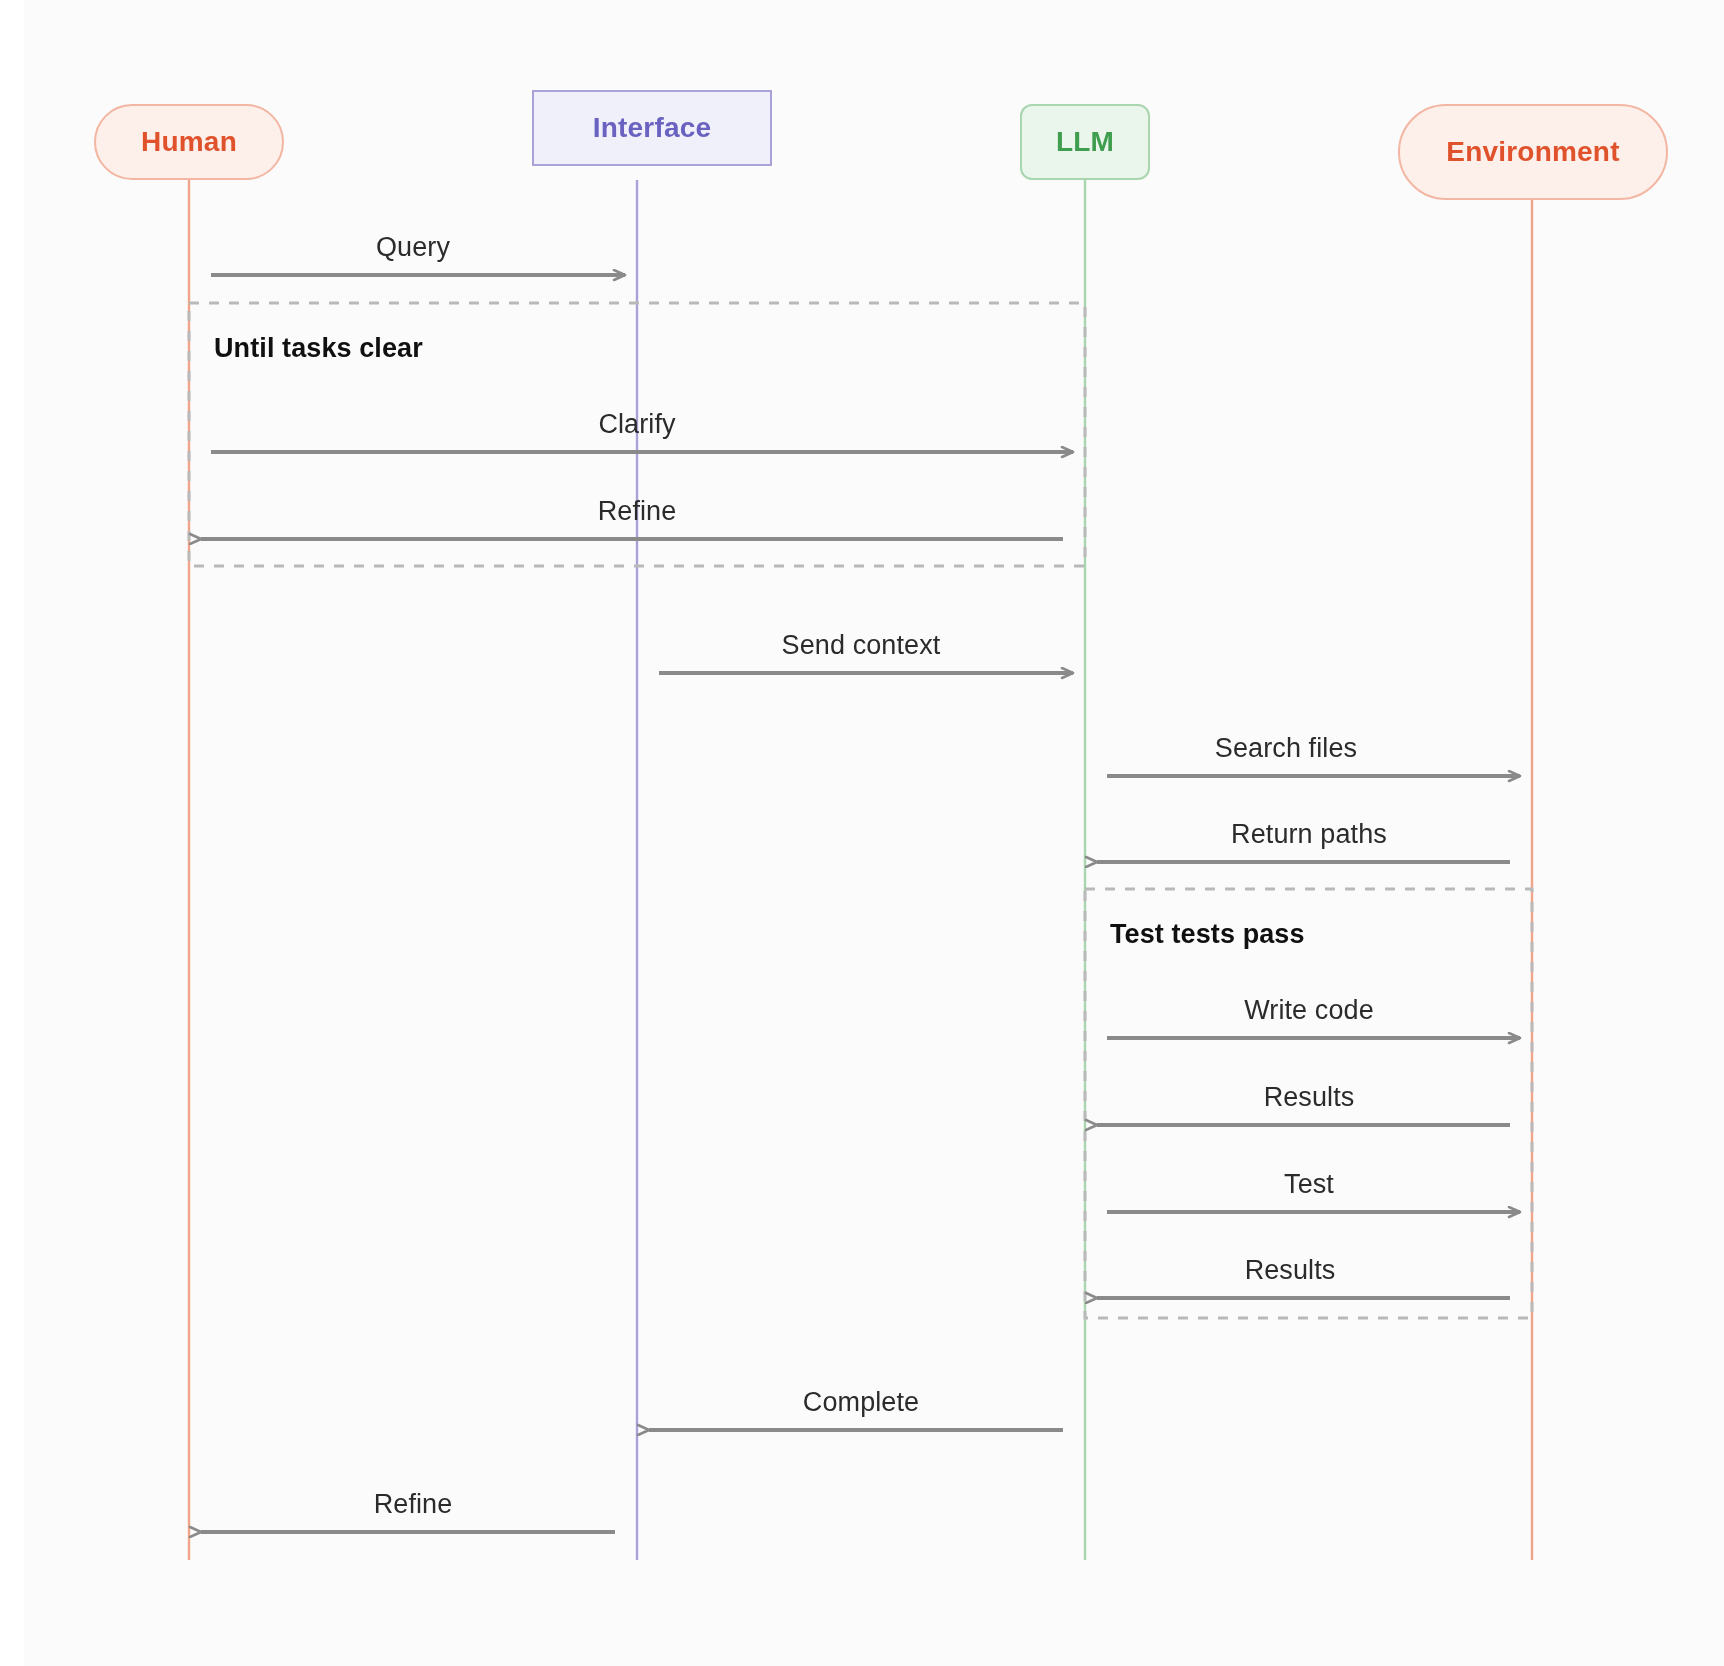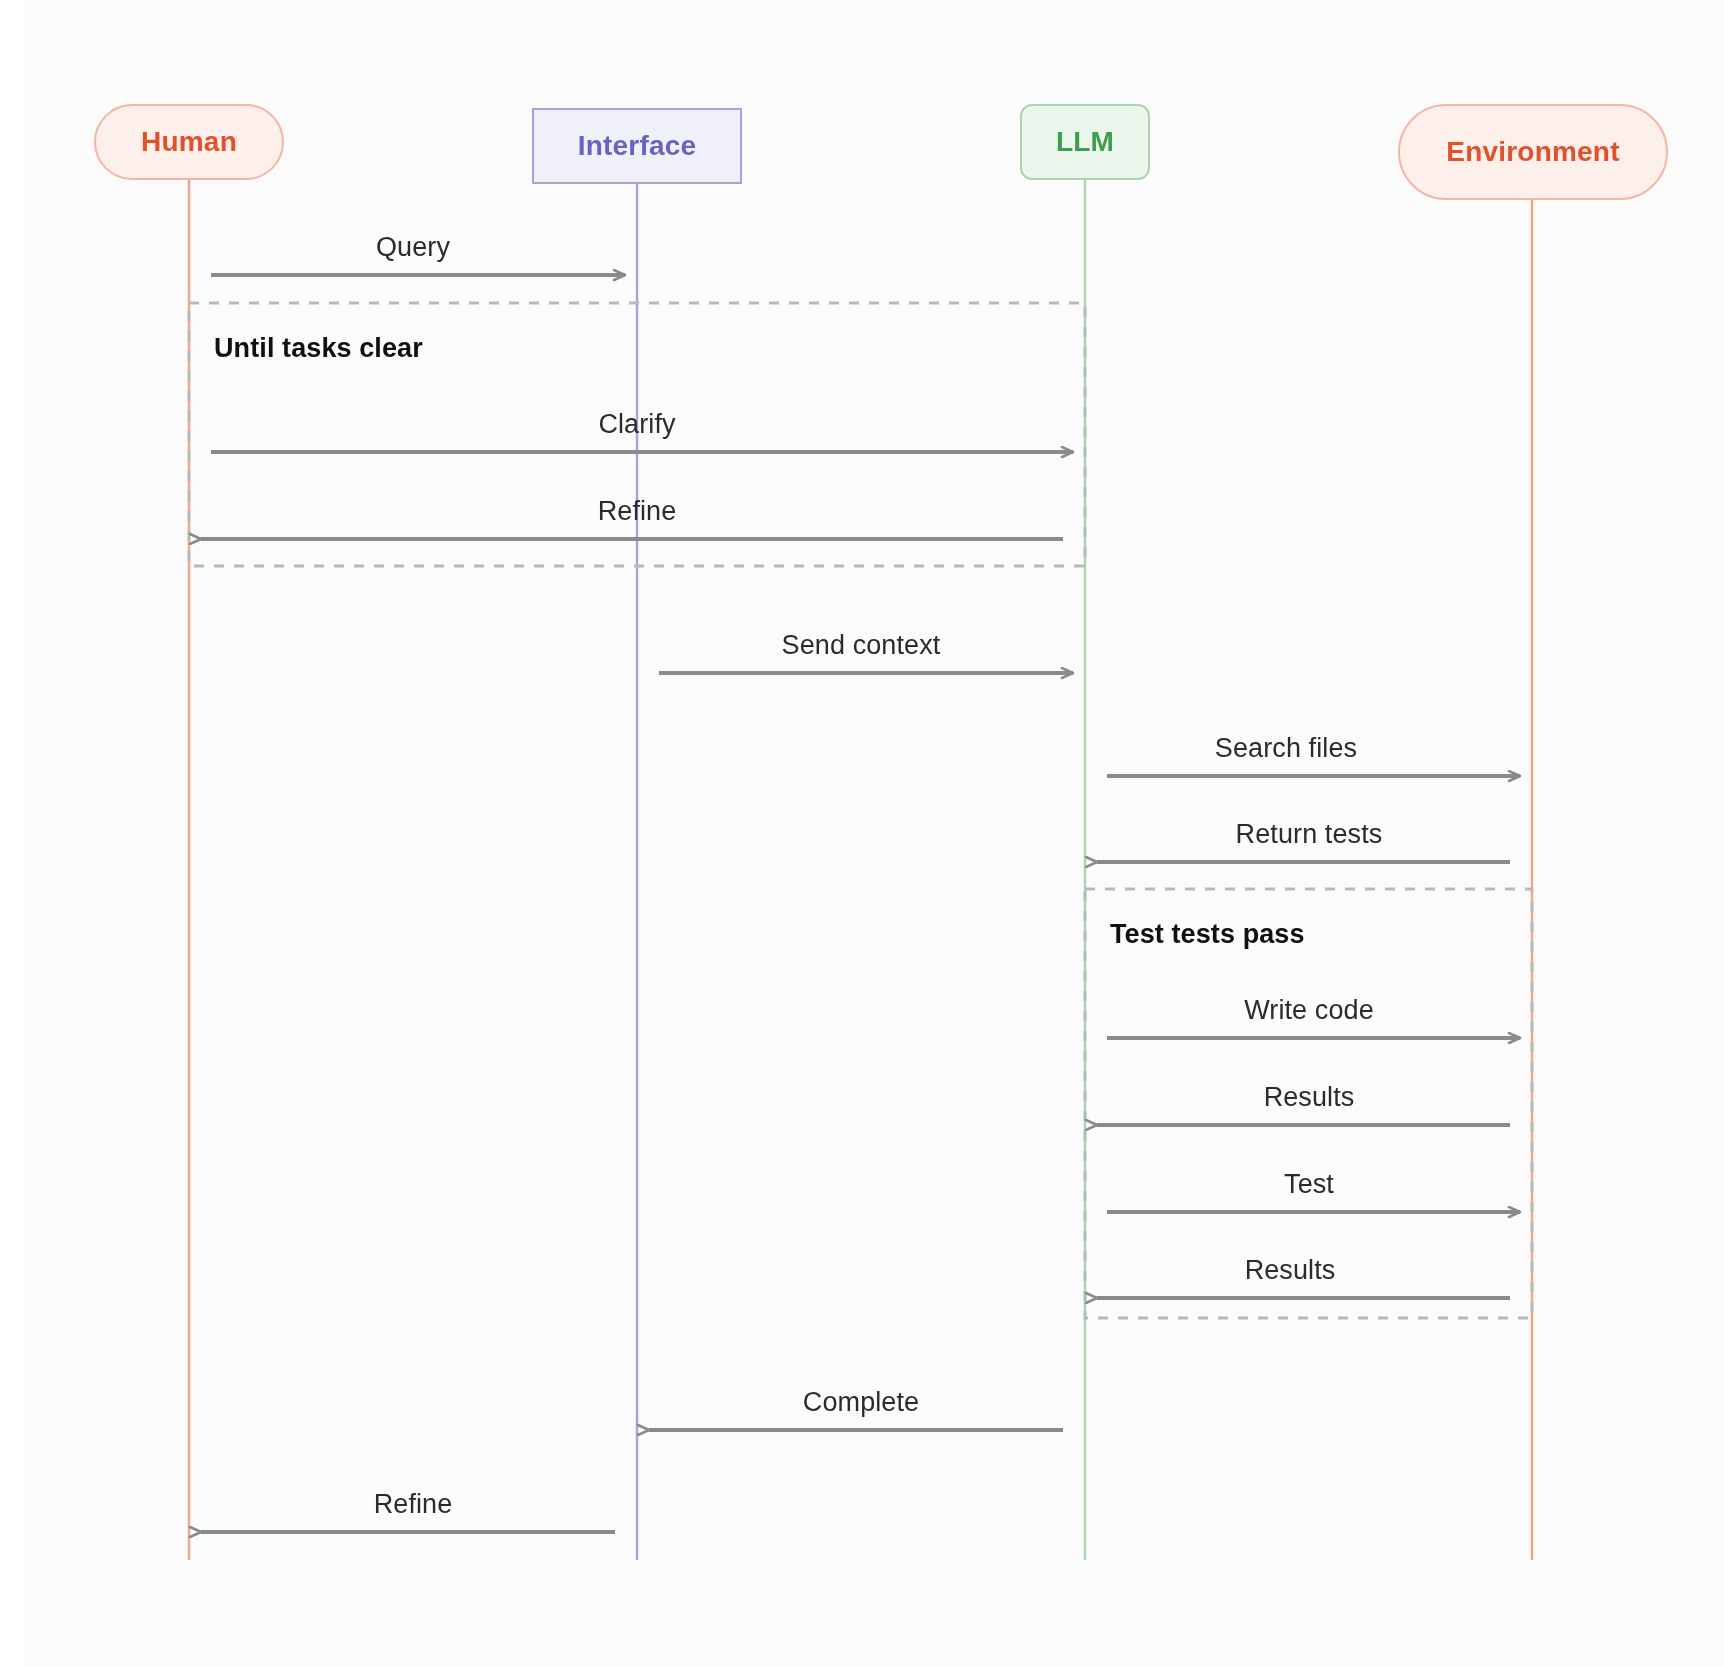--- a/index.html
+++ b/index.html
@@ -116,38 +116,38 @@
         <line x1="1486" x2="1073" y1="1298" y2="1298" stroke="#8a8a8a" stroke-width="4" marker-end="url(#arrowL)"></line>
         <line x1="1039" x2="625" y1="1430" y2="1430" stroke="#8a8a8a" stroke-width="4" marker-end="url(#arrowL)"></line>
         <line x1="591" x2="177" y1="1532" y2="1532" stroke="#8a8a8a" stroke-width="4" marker-end="url(#arrowL)"></line>
       </g>
   </svg>
 
   <div id="participants">
       <div class="participant p-actor" style="left: 70px; top: 104px; width: 190px; height: 76px;">
         <span>Human</span>
       </div>
-      <div class="participant p-interface" style="left: 508px; top: 108px; width: 210px; height: 76px;">
+      <div class="participant p-interface" style="left: 508px; top: 90px; width: 240px; height: 76px;">
         <span>Interface</span>
       </div>
       <div class="participant p-llm" style="left: 996px; top: 104px; width: 130px; height: 76px;">
         <span>LLM</span>
       </div>
       <div class="participant p-actor" style="left: 1374px; top: 104px; width: 270px; height: 96px; justify-content: center;">
         <span>Environment</span>
       </div>
     </div>
 
   <div id="labels">
       <div class="msg-label" style="left: 389px; top: 232px;">Query</div>
       <div class="msg-label" style="left: 613px; top: 409px;">Clarify</div>
       <div class="msg-label" style="left: 613px; top: 496px;">Refine</div>
       <div class="msg-label" style="left: 837px; top: 630px;">Send context</div>
       <div class="msg-label" style="left: 1262px; top: 733px;">Search files</div>
-      <div class="msg-label" style="left: 1285px; top: 819px;">Return tests</div>
+      <div class="msg-label" style="left: 1285px; top: 819px;">Return paths</div>
       <div class="msg-label" style="left: 1285px; top: 995px;">Write code</div>
       <div class="msg-label" style="left: 1285px; top: 1082px;">Results</div>
       <div class="msg-label" style="left: 1285px; top: 1169px;">Test</div>
       <div class="msg-label" style="left: 1266px; top: 1255px;">Results</div>
       <div class="msg-label" style="left: 837px; top: 1387px;">Complete</div>
       <div class="msg-label" style="left: 389px; top: 1489px;">Refine</div>
     </div>
 
   <div id="looplabels">
       <div class="loop-label" style="left: 190px; top: 333px;">Until tasks clear</div>

